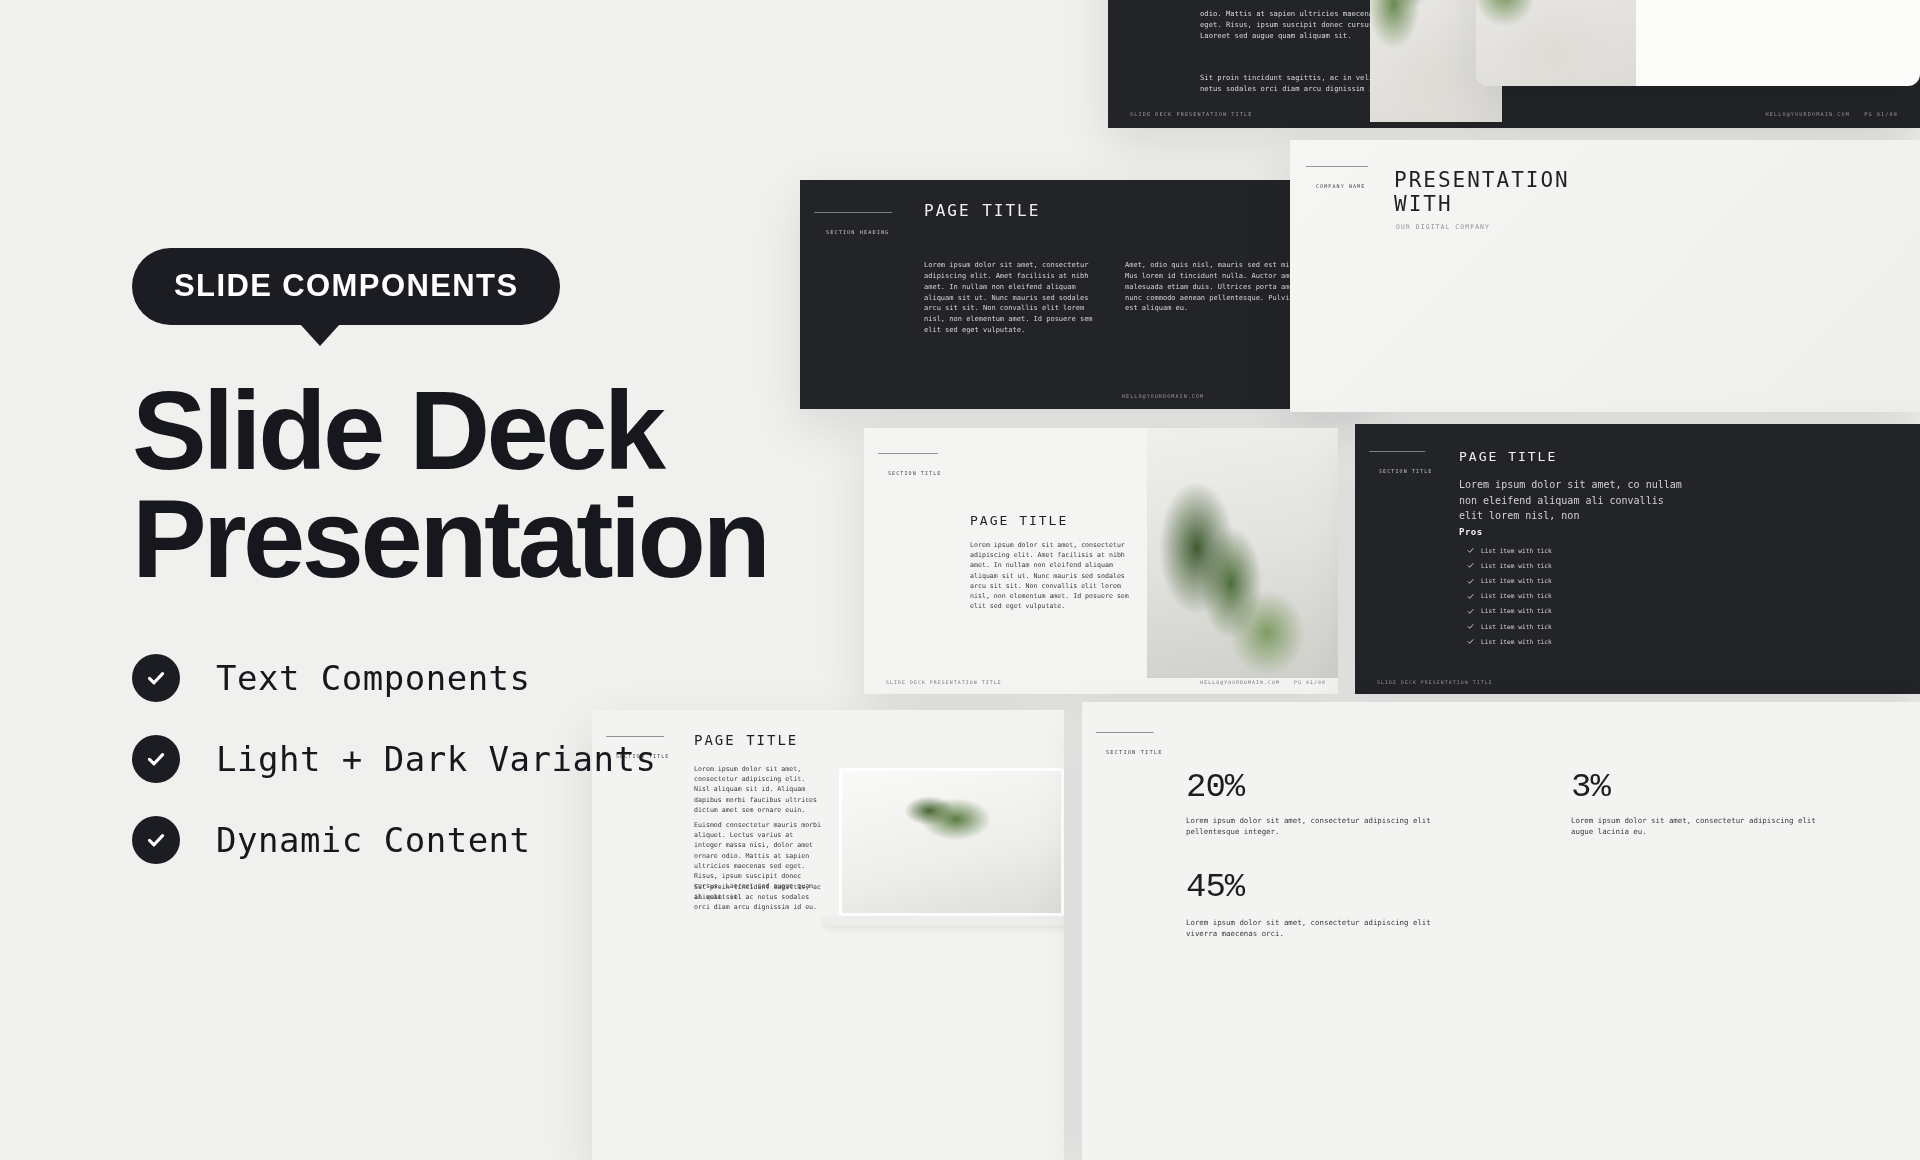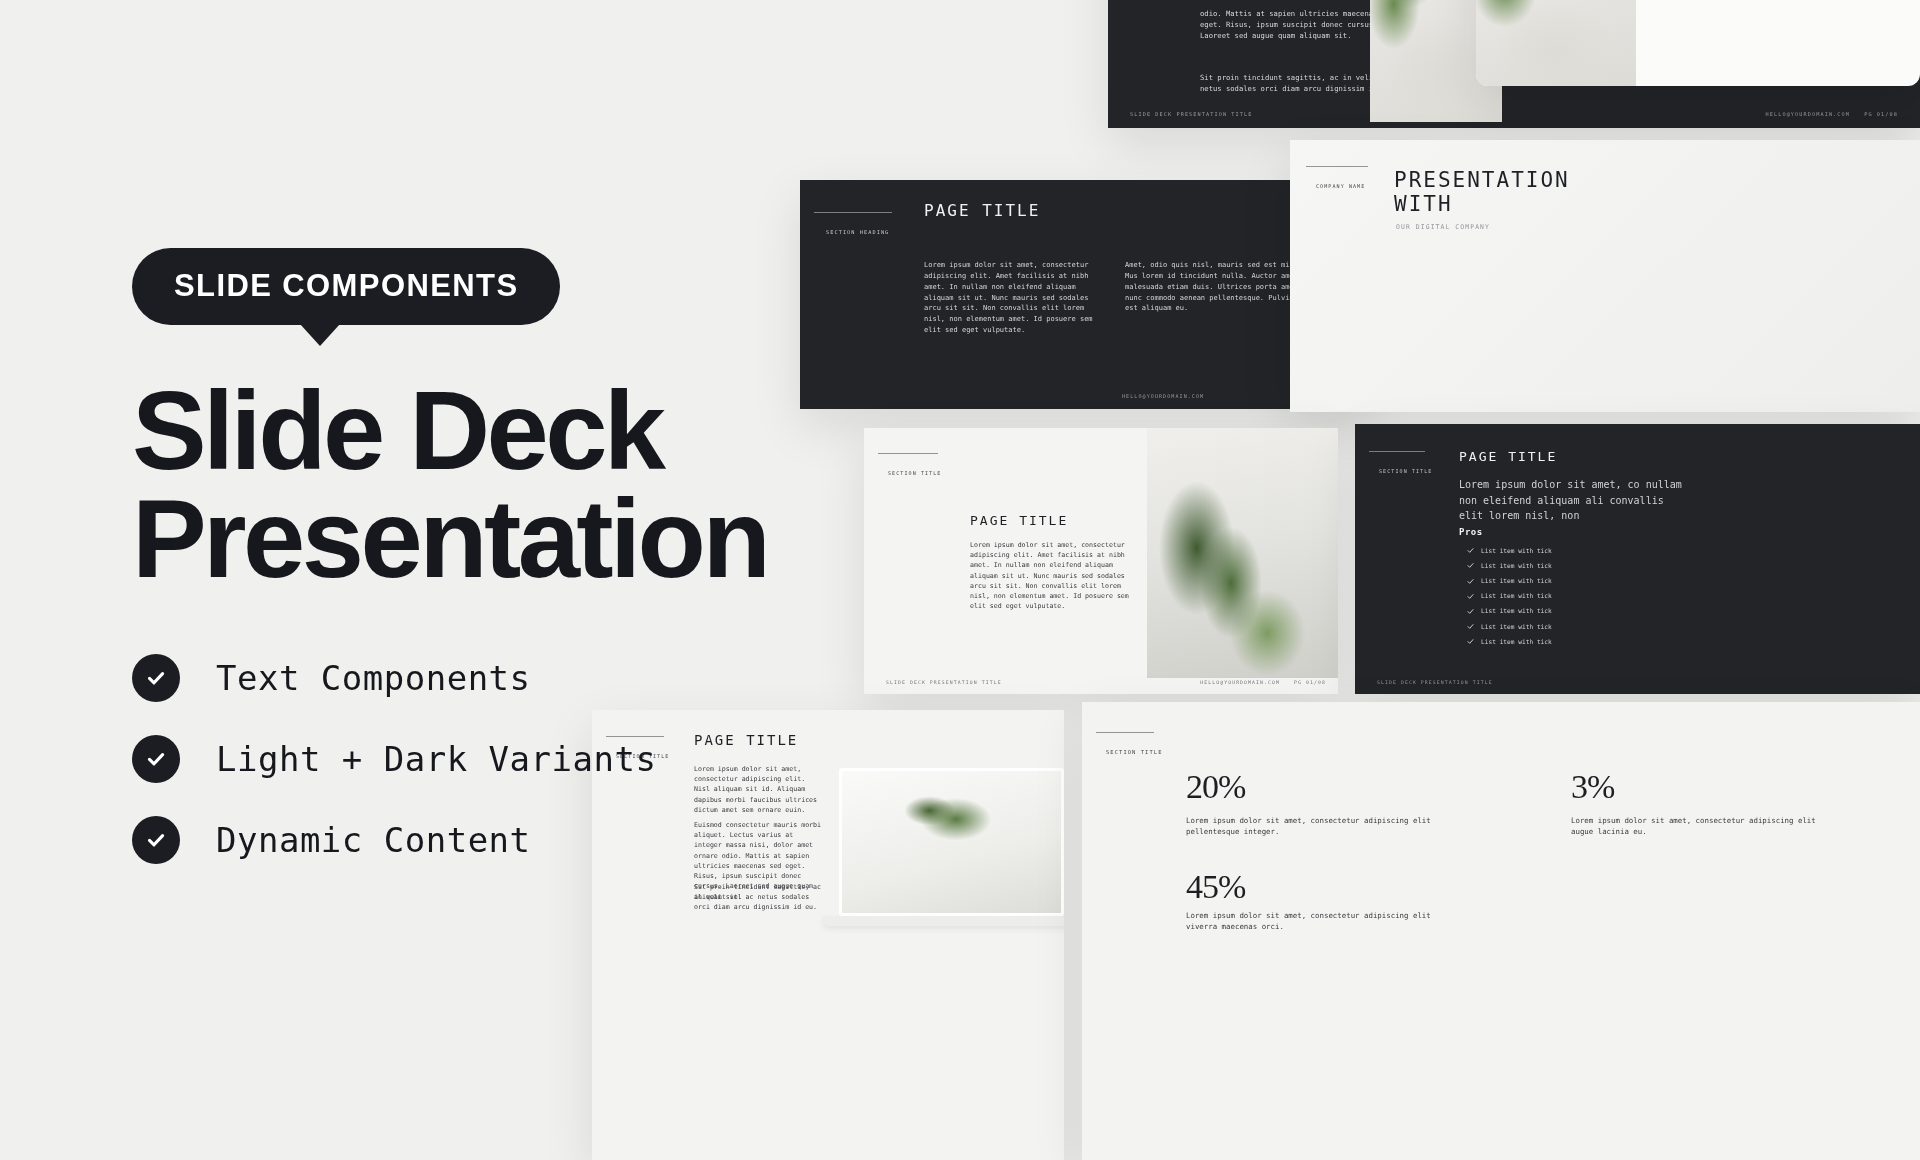--- a/index.html
+++ b/index.html
@@ -80,21 +80,21 @@
       radial-gradient(ellipse 30% 26% at 63% 82%, #7e9c63 0%, rgba(126,156,99,0) 66%),
       linear-gradient(170deg, #f0efec 0%, #e3e3df 45%, #cfcfca 100%);
   }
   .photo-laptop {
     background:
       radial-gradient(ellipse 26% 24% at 52% 34%, #5a7b42 0%, rgba(90,123,66,0) 62%),
       radial-gradient(ellipse 18% 16% at 40% 28%, #44622f 0%, rgba(68,98,47,0) 64%),
       linear-gradient(165deg, #fafaf8 0%, #ededea 60%, #dcdcd8 100%);
   }
 
-  .stat-num { font-family: Liberation Serif, serif; font-weight: 300; letter-spacing: -1px; color:#1d1e22; }
+  .stat-num { font-family: Liberation Mono, monospace; font-weight: 300; letter-spacing: -1px; color:#1d1e22; }
   .stat-desc{ font-family: "DejaVu Sans Mono","Liberation Mono",monospace; color:#3b3c41; }
 
   .tick-list-item { display:flex; align-items:center; margin-bottom:5.5px; }
   .tick-mini { width:7px; height:7px; margin-right:7px; flex:0 0 7px; }
   .tick-mini svg { display:block; }
 
   .shadow-soft { box-shadow: 0 18px 48px rgba(0,0,0,.10); }
 </style>
 </head>
 <body>
@@ -247,21 +247,21 @@
       <div>
         <div class="stat-num" style="font-size:34px;">20%</div>
         <div class="stat-desc" style="font-size:7.4px; line-height:1.55; margin-top:9px; width:250px;">Lorem ipsum dolor sit amet, consectetur adipiscing elit pellentesque integer.</div>
       </div>
       <div>
         <div class="stat-num" style="font-size:34px;">3%</div>
         <div class="stat-desc" style="font-size:7.4px; line-height:1.55; margin-top:9px; width:250px;">Lorem ipsum dolor sit amet, consectetur adipiscing elit augue lacinia eu.</div>
       </div>
       <div>
         <div class="stat-num" style="font-size:34px;">45%</div>
-        <div class="stat-desc" style="font-size:7.4px; line-height:1.55; margin-top:4px; width:250px;">Lorem ipsum dolor sit amet, consectetur adipiscing elit viverra maecenas orci.</div>
+        <div class="stat-desc" style="font-size:7.4px; line-height:1.55; margin-top:11px; width:250px;">Lorem ipsum dolor sit amet, consectetur adipiscing elit viverra maecenas orci.</div>
       </div>
     </div>
   </div>
 
   <div class="promo">
 
     <div class="badge">
       <span>SLIDE COMPONENTS</span>
       <span class="badge-tail"></span>
     </div>

